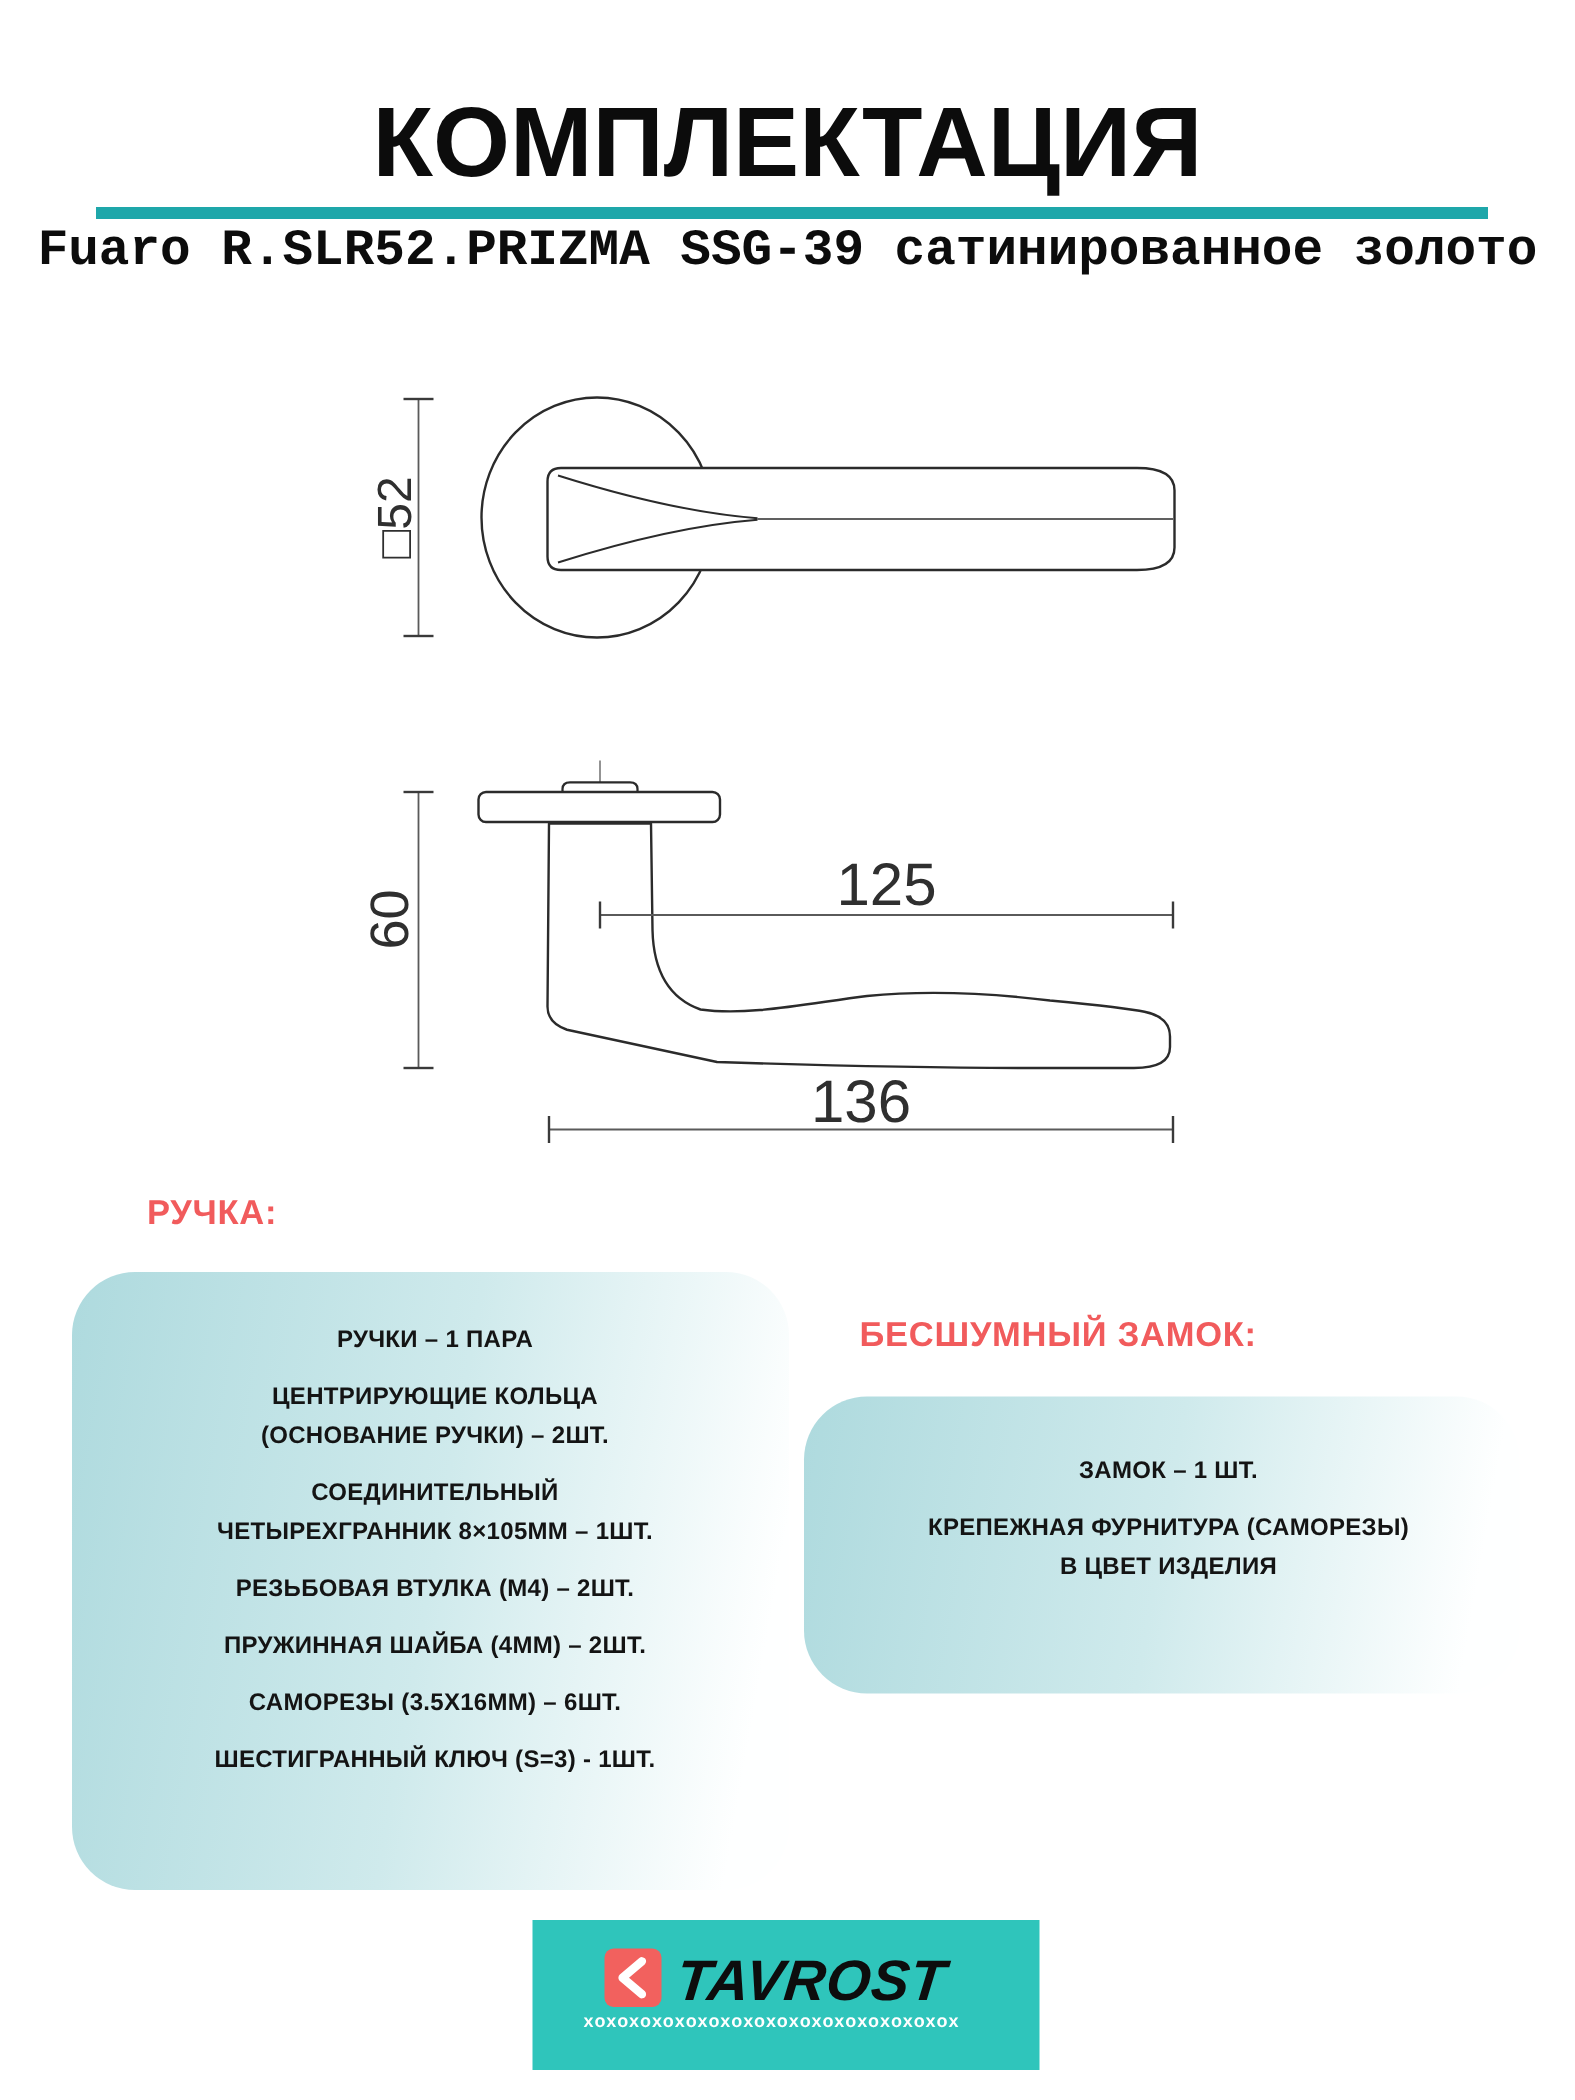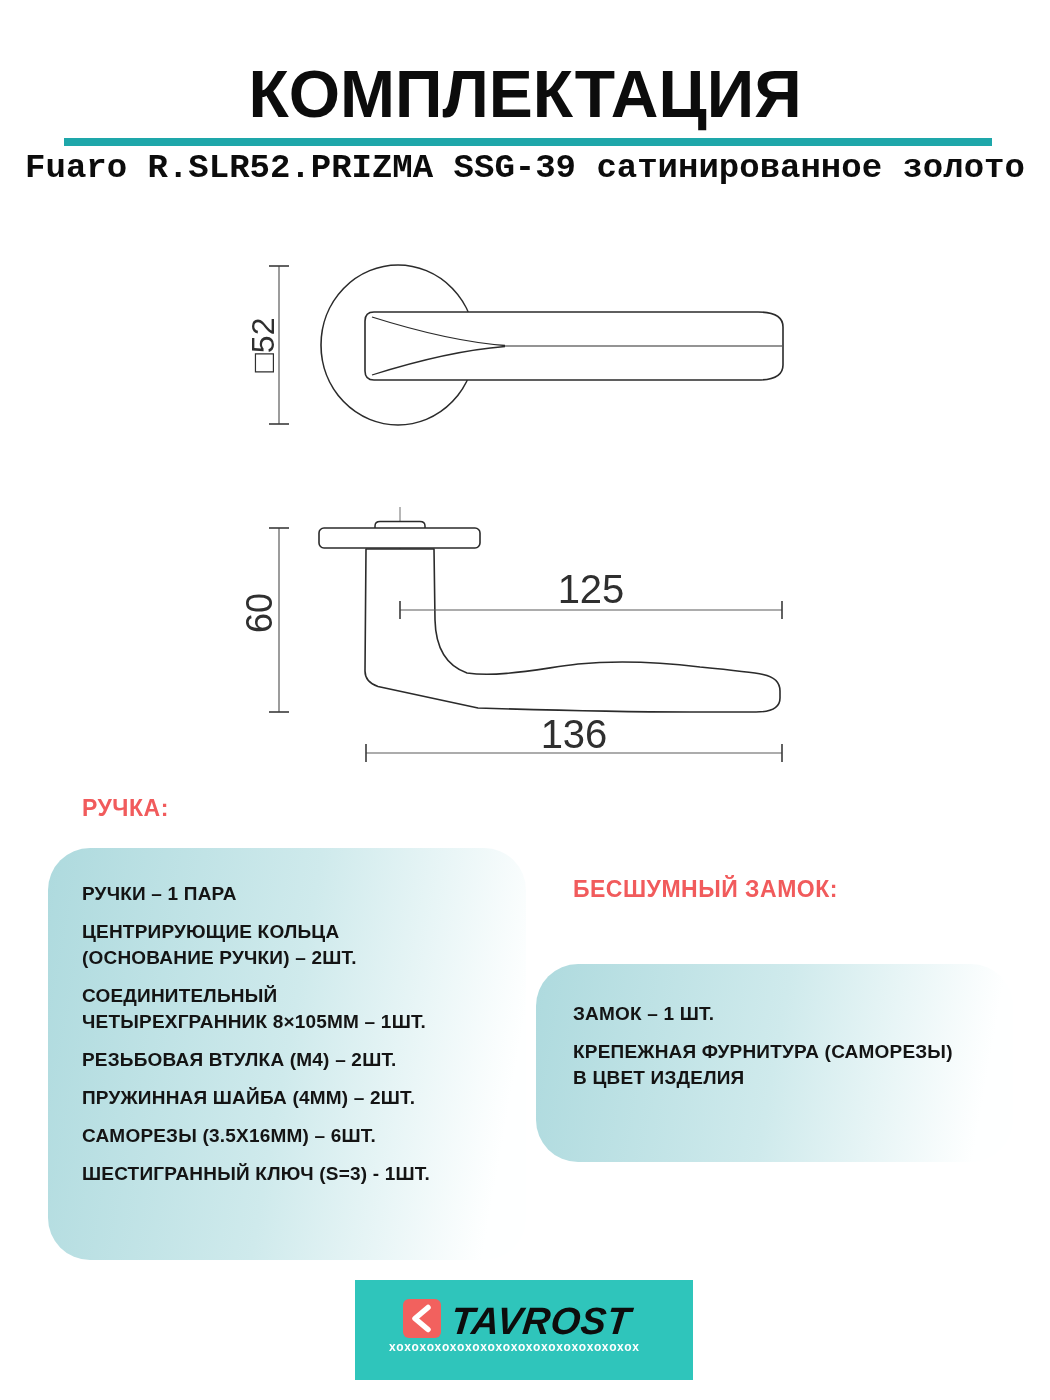--- a/index.html
+++ b/index.html
@@ -19,32 +19,33 @@
   .product-name {
     position:absolute; top:149px; left:0; width:100%;
     text-align:center; font-size:34px; font-weight:800;
     color:#0c0c0c; margin:0; letter-spacing:0px;font-family:Liberation Mono, monospace;
   }
   .drawing-svg { position:absolute; left:0; top:0; }
   .section-label {
     position:absolute; font-size:23px; font-weight:800;
     color:#f15b5c; letter-spacing:0.5px;
   }
-  .label-handle { top:795px; left:82px; }
+  .label-handle { top:795px; left:98px; }
   .label-lock   { top:876px; left:573px; }
   .card {
     position:absolute; border-radius:42px; box-sizing:border-box;
     background:linear-gradient(100deg, #aedade 0%, #cfeaec 50%, #feffff 92%);
   }
   .card-handle { left:48px;  top:848px; width:478px; height:412px; padding:33px 28px 0 34px; }
-  .card-lock   { left:536px; top:964px; width:477px; height:198px; padding:37px 28px 0 37px; }
+  .card-lock   { left:536px; top:931px; width:477px; height:198px; padding:37px 28px 0 37px; }
   .card .item {
-    font-size:19px; font-weight:700; color:#141414;
+    font-size:16px; font-weight:700; color:#141414;
     line-height:26px; margin:0 0 12px 0; white-space:pre-line;
     letter-spacing:0.2px;
+    text-align:center;
   }
   .logo-block {
     position:absolute; left:355px; top:1280px; width:338px; height:100px;
     background:#2fc5bb;
   }
   .logo-chevron-box {
     position:absolute; left:48px; top:19px; width:38px; height:39px;
     background:#f2615e; border-radius:6px;
   }
   .logo-brand {

